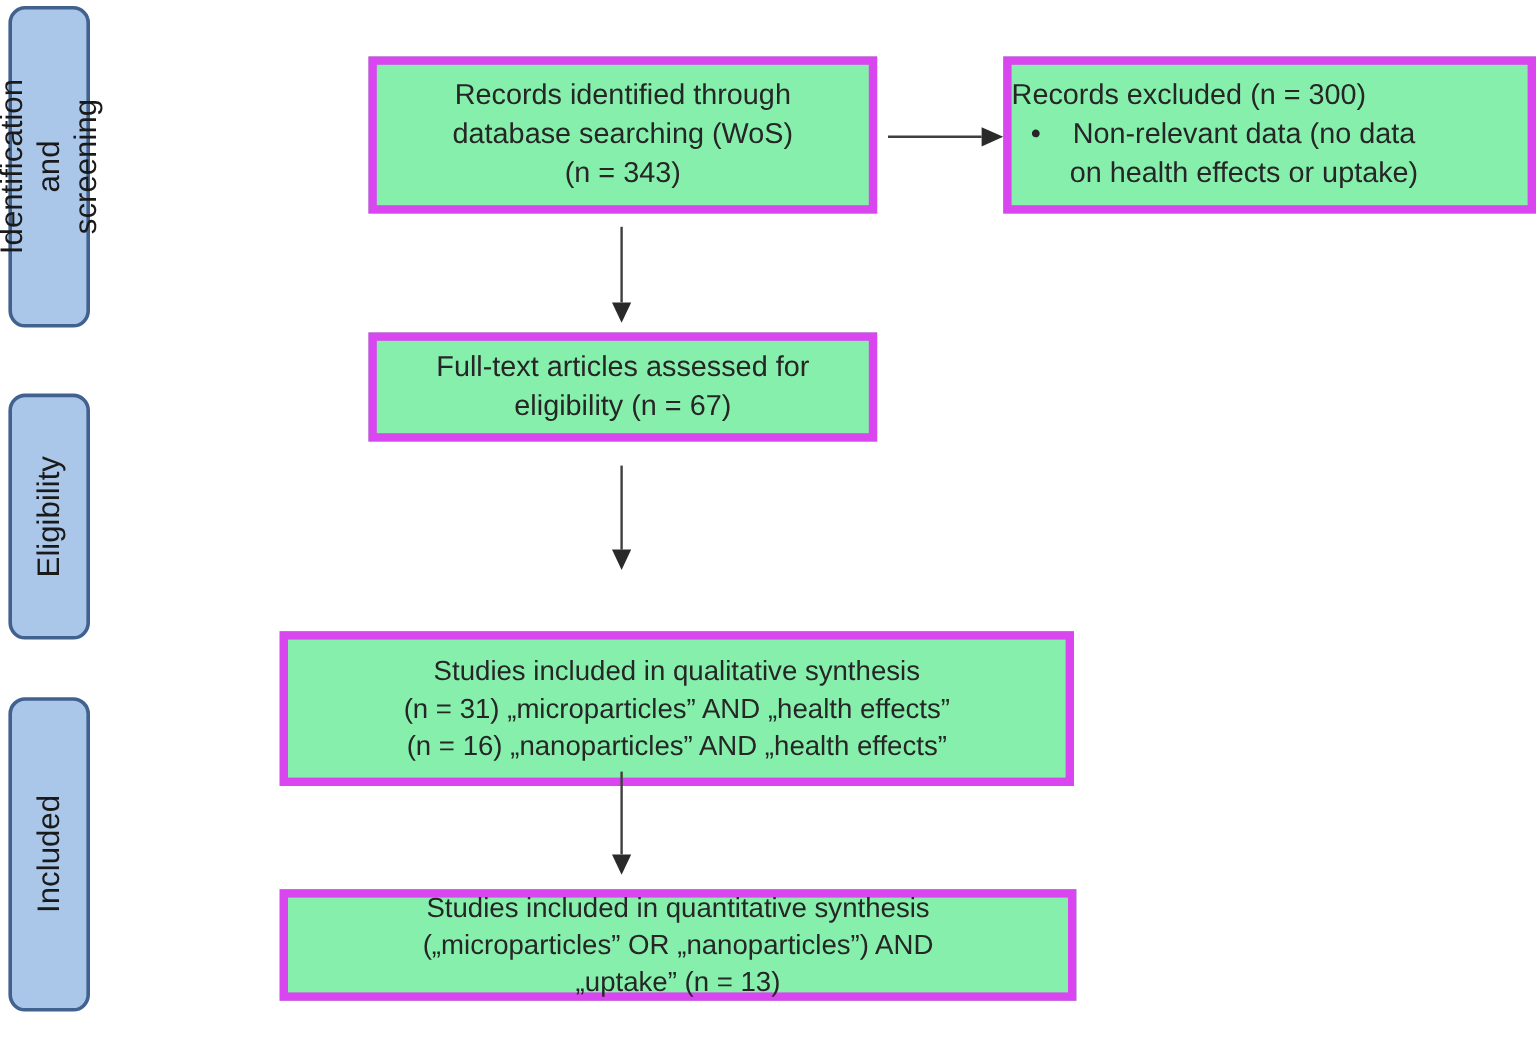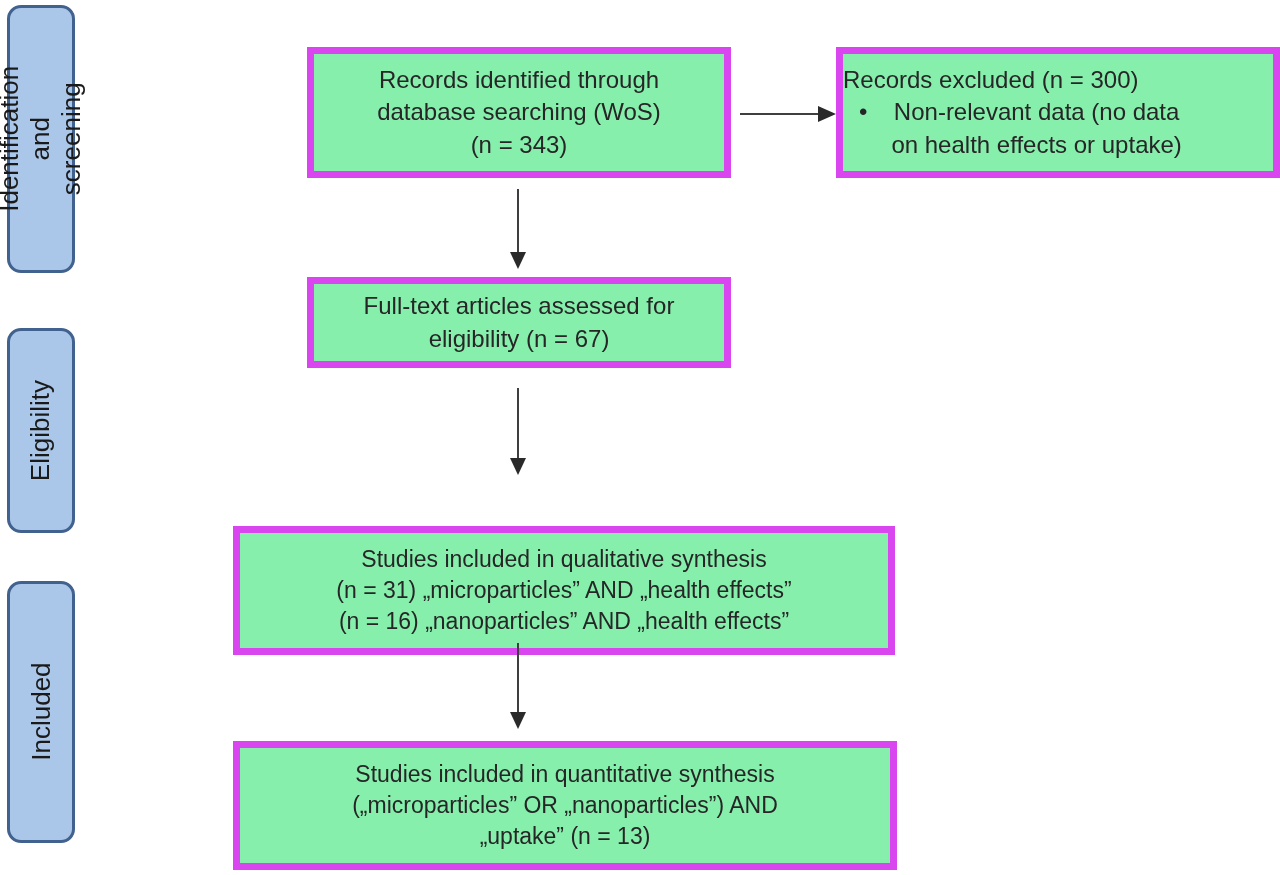--- a/index.html
+++ b/index.html
@@ -59,21 +59,21 @@
     text-align: center;
     font-size: 24px;
     line-height: 1.34;
   }
   #box-identified   { left: 307px; top: 47px;  width: 424px; height: 131px; }
   #box-excluded     { left: 836px; top: 47px;  width: 444px; height: 131px;
                       align-items: stretch; justify-content: center; }
   #box-fulltext     { left: 307px; top: 277px; width: 424px; height: 91px;  }
   #box-qualitative  { left: 233px; top: 494px; width: 662px; height: 129px; margin-top: 32px; }
   #box-qualitative .box-text { font-size: 23px; }
-  #box-quantitative { left: 233px; top: 741px; width: 664px; height: 129px; }
+  #box-quantitative { left: 233px; top: 741px; width: 664px; height: 93px; }
   #box-quantitative .box-text { font-size: 23px; }
 
   .box-title {
     font-size: 24px;
     line-height: 1.34;
   }
   .bullet-row {
     display: flex;
     align-items: flex-start;
     padding-left: 16px;

